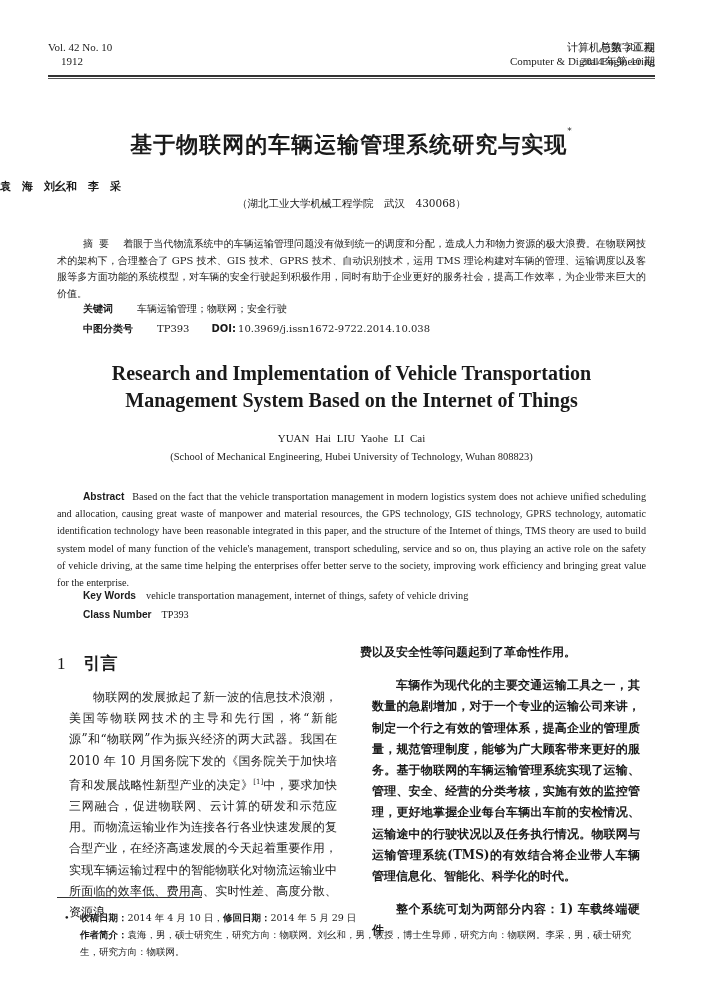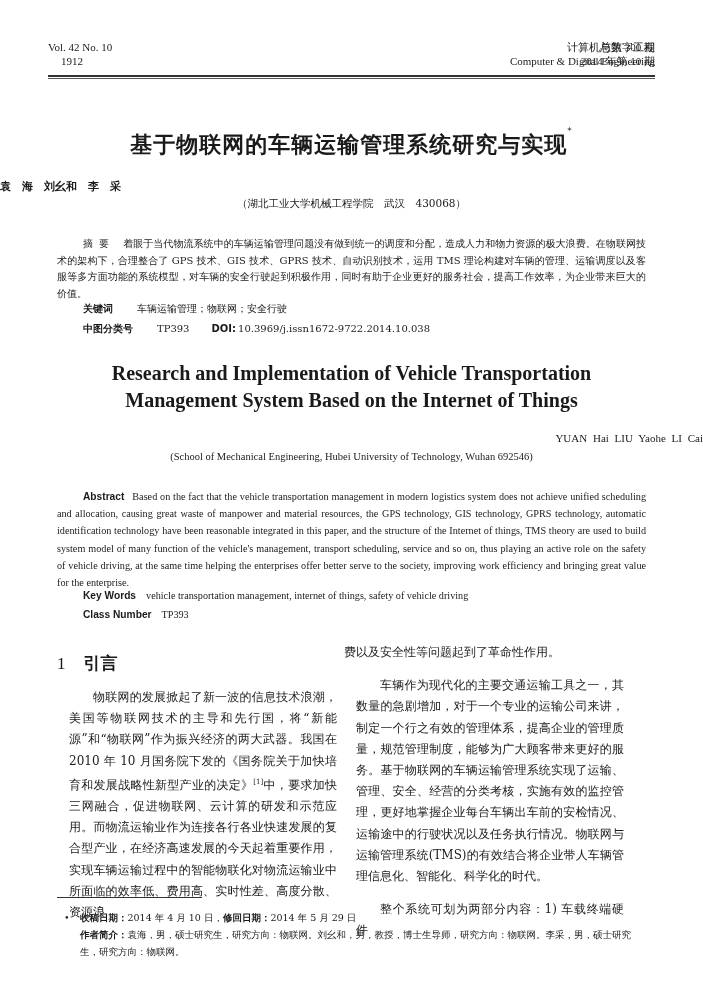--- a/index.html
+++ b/index.html
@@ -25,32 +25,32 @@
     .cn-affil { position: absolute; top: 197px; left: 0; right: 0; text-align: center; font-size: 10.5px; }
 
     .cn-abstract { position: absolute; top: 236px; left: 57px; right: 57px; font-size: 10px; line-height: 16.5px; text-align: justify; }
     .cn-abstract .lbl { font-family: "DejaVu Sans", sans-serif; font-weight: normal; margin-left: 26px; margin-right: 8px; letter-spacing: 6px; }
     .cn-kw { position: absolute; top: 302px; left: 83px; font-size: 10px; }
     .cn-kw .lbl, .cn-cls .lbl, .cn-cls .doi-lbl { font-family: "DejaVu Sans", sans-serif; font-weight: bold; margin-right: 24px; }
     .cn-cls { position: absolute; top: 322px; left: 83px; font-size: 10px; }
     .cn-cls .doi-lbl { margin-left: 22px; margin-right: 2px; }
 
     .en-title { position: absolute; top: 360px; left: 0; right: 0; text-align: center; font-family: "Liberation Serif", serif; font-weight: bold; font-size: 20px; line-height: 27px; color: #1a1a1a; }
-    .en-authors { position: absolute; top: 432px; left: 0; right: 0; text-align: right; font-family: "Liberation Serif", serif; font-size: 11px; word-spacing: 3px; }
+    .en-authors { position: absolute; top: 432px; left: 0; right: 0; text-align: center; font-family: "Liberation Serif", serif; font-size: 11px; word-spacing: 3px; }
     .en-affil { position: absolute; top: 451px; left: 0; right: 0; text-align: center; font-family: "Liberation Serif", serif; font-size: 10.5px; }
 
     .en-abstract { position: absolute; top: 488px; left: 57px; right: 57px; font-family: "Liberation Serif", serif; font-size: 10.2px; line-height: 17.2px; text-align: justify; }
     .en-abstract .lbl { font-family: "Liberation Sans", sans-serif; font-weight: bold; margin-left: 26px; margin-right: 8px; }
     .en-kw { position: absolute; top: 590px; left: 83px; font-family: "Liberation Serif", serif; font-size: 10.2px; }
     .en-cls { position: absolute; top: 609px; left: 83px; font-family: "Liberation Serif", serif; font-size: 10.2px; }
     .en-kw .lbl, .en-cls .lbl { font-family: "Liberation Sans", sans-serif; font-weight: bold; margin-right: 10px; }
 
     .col { position: absolute; top: 640px; width: 292px; font-size: 12px; line-height: 21.2px; text-align: justify; }
     .col-left { left: 57px; }
-    .col-right { left: 344px; }
+    .col-right { left: 360px; font-weight: bold; }
     .sec-head { font-family: "DejaVu Sans", sans-serif; font-size: 17px; font-weight: bold; margin: 12px 0 8px 0; line-height: 22px; }
     .sec-head .num { font-family: "Liberation Serif", serif; font-weight: normal; margin-right: 18px; }
     .para { text-indent: 2em; margin: 12px; }
     .para-cont { margin: 0; }
     .col-right .para-cont { margin-top: 2px; }
     sup.cite { font-size: 7px; }
 
     .fn-rule { position: absolute; top: 897px; left: 57px; width: 145px; border-top: 1px solid #333; }
     .fn { position: absolute; top: 909px; left: 80px; right: 57px; font-size: 9.5px; line-height: 17px; }
     .fn .bullet { position: absolute; left: -16px; top: 0; }
@@ -84,21 +84,21 @@
 
   <div class="cn-abstract"><span class="lbl">摘要</span><span>着眼于当代物流系统中的车辆运输管理问题没有做到统一的调度和分配，造成人力和物力资源的极大浪费。在物联网技术的架构下，合理整合了 GPS 技术、GIS 技术、GPRS 技术、自动识别技术，运用 TMS 理论构建对车辆的管理、运输调度以及客服等多方面功能的系统模型，对车辆的安全行驶起到积极作用，同时有助于企业更好的服务社会，提高工作效率，为企业带来巨大的价值。</span></div>
   <div class="cn-kw"><span class="lbl">关键词</span><span>车辆运输管理；物联网；安全行驶</span></div>
   <div class="cn-cls"><span class="lbl">中图分类号</span><span>TP393</span><span class="doi-lbl">DOI:</span><span>10.3969/j.issn1672-9722.2014.10.038</span></div>
 
   <div class="en-title">
     <div>Research and Implementation of Vehicle Transportation</div>
     <div>Management System Based on the Internet of Things</div>
   </div>
   <div class="en-authors">YUAN Hai   LIU Yaohe   LI Cai</div>
-  <div class="en-affil">(School of Mechanical Engineering, Hubei University of Technology, Wuhan   692546)</div>
+  <div class="en-affil">(School of Mechanical Engineering, Hubei University of Technology, Wuhan   808823)</div>
 
   <div class="en-abstract"><span class="lbl">Abstract</span><span>Based on the fact that the vehicle transportation management in modern logistics system does not achieve unified scheduling and allocation, causing great waste of manpower and material resources, the GPS technology, GIS technology, GPRS technology, automatic identification technology have been reasonable integrated in this paper, and the structure of the Internet of things, TMS theory are used to build system model of many function of the vehicle's management, transport scheduling, service and so on, thus playing an active role on the safety of vehicle driving, at the same time helping the enterprises offer better serve to the society, improving work efficiency and bringing great value for the enterprise.</span></div>
   <div class="en-kw"><span class="lbl">Key Words</span><span>vehicle transportation management, internet of things, safety of vehicle driving</span></div>
   <div class="en-cls"><span class="lbl">Class Number</span><span>TP393</span></div>
 
   <div class="col col-left">
     <div class="sec-head"><span class="num">1</span><span>引言</span></div>
     <p class="para"><span>物联网的发展掀起了新一波的信息技术浪潮，美国等物联网技术的主导和先行国，将“新能源”和“物联网”作为振兴经济的两大武器。我国在 2010 年 10 月国务院下发的《国务院关于加快培育和发展战略性新型产业的决定》</span><sup class="cite">[1]</sup><span>中，要求加快三网融合，促进物联网、云计算的研发和示范应用。而物流运输业作为连接各行各业快速发展的复合型产业，在经济高速发展的今天起着重要作用，实现车辆运输过程中的智能物联化对物流运输业中所面临的效率低、费用高、实时性差、高度分散、资源浪</span></p>
   </div>
 

